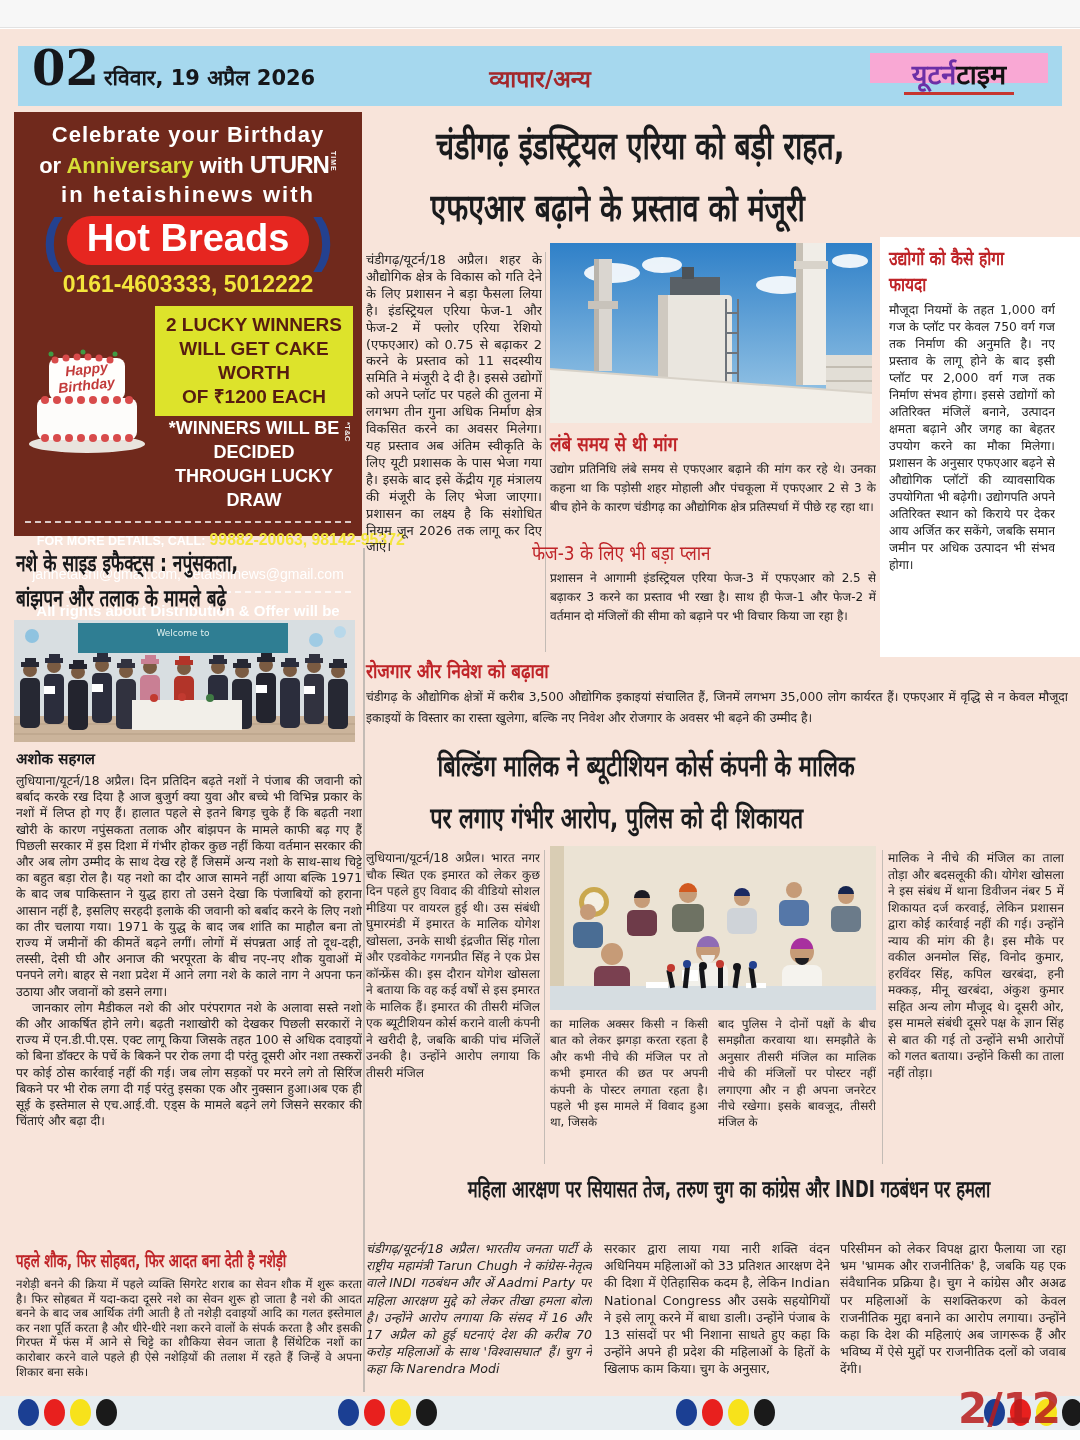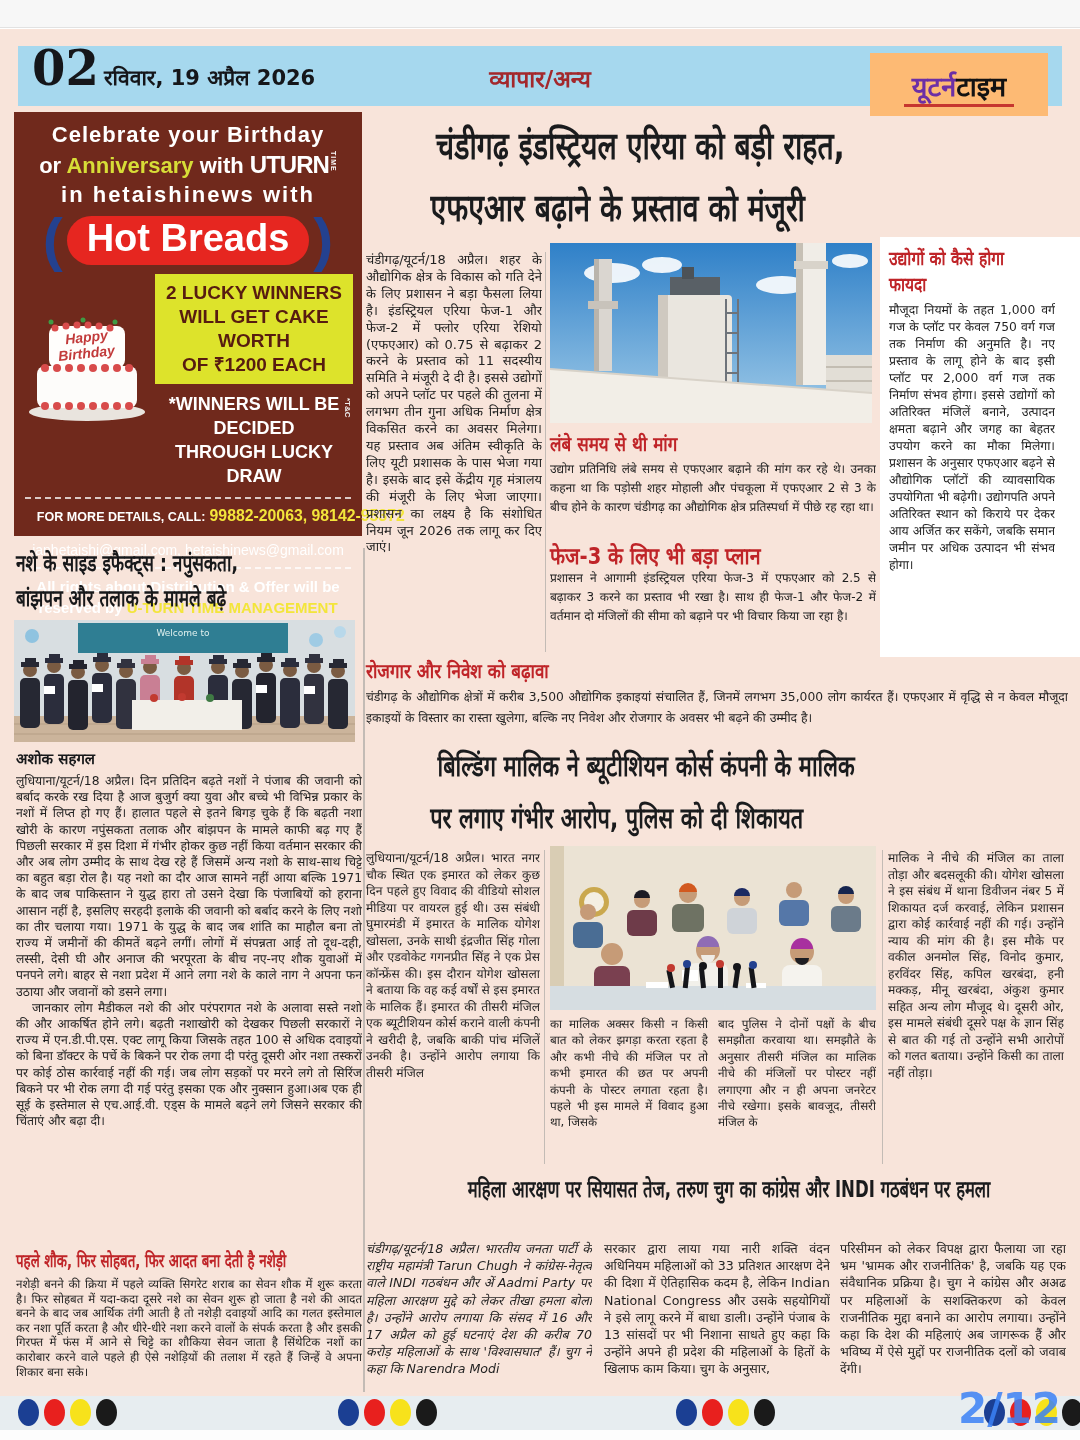--- a/index.html
+++ b/index.html
@@ -9,21 +9,21 @@
 
   .top-strip { left:0; top:0; width:1080px; height:28px; background:#f7f7f7; border-bottom:1px solid #e2e2e2; }
   .page-bg { left:0; top:29px; width:1080px; height:1400px; background:#f8e4da; }
   .bottom-strip { left:0; top:1429px; width:1080px; height:11px; background:#fdfdfd; }
 
   
   .header-bar { left:18px; top:46px; width:1044px; height:60px; background:#a6d8ee; }
   .page-num { left:14px; top:-6px; font-family:"DejaVu Serif",serif; font-weight:bold; font-size:48px; color:#15161a; }
   .hdr-date { left:86px; top:17px; font-size:21px; font-weight:bold; color:#15161a; }
   .hdr-section { left:0; top:16px; width:1044px; text-align:center; font-size:23px; font-weight:bold; color:#a3282c; }
-  .logo-box { right:14px; top:7px; width:178px; height:63px; background:#fdba74; text-align:center; padding-top:19px; }
+  .logo-box { right:14px; top:7px; width:178px; height:30px; background:#f9a8d4; text-align:center; padding-top:7px; }
   .logo-text { font-size:27px; font-weight:bold; line-height:30px; }
   .logo-p1 { color:#6c2fa6; }
   .logo-p2 { color:#121212; }
   .logo-tagline { width:110px; height:3px; background:#c6362f; margin:2px auto 0; }
 
   
   .cnd { display:inline-block; white-space:nowrap; transform-origin:center center; }
   .cndL { display:inline-block; white-space:nowrap; transform-origin:left center; }
 
   
@@ -37,21 +37,21 @@
   .ad-l3 { font-size:22px; font-weight:bold; margin-top:3px; letter-spacing:2px; }
   .pill-row { display:flex; align-items:center; justify-content:center; margin-top:6px; }
   .pill-arc { font-size:60px; font-weight:bold; color:#24418f; line-height:52px; }
   .pill { background:#e62620; border-radius:30px; padding:1px 20px 5px; margin:0 4px; }
   .pill-text { color:#fff; font-size:38px; font-weight:bold; }
   .ad-phone { color:#f3e53b; font-size:23px; font-weight:bold; margin-top:5px; }
   .ad-mid { display:flex; margin-top:8px; align-items:flex-start; }
   .cake-wrap { width:128px; flex:0 0 128px; }
   .ad-right { flex:1; padding-left:4px; }
   .offer-box { background:#dde32b; color:#571c10; font-size:19px; font-weight:bold; line-height:24px; padding:7px 4px; }
-  .winners { margin-top:8px; position:relative; color:#fff; font-weight:bold; font-size:18px; line-height:24px; }
+  .winners { position:relative; color:#fff; font-weight:bold; font-size:18px; line-height:24px; }
   .tnc { position:absolute; right:-6px; top:6px; writing-mode:vertical-rl; font-size:8px; color:#eee; }
   .ad-dash { border-top:2px dashed rgba(255,255,255,.75); margin:9px 2px 7px; }
   .ad-call { font-weight:bold; }
   .ad-call-label { font-size:13.5px; }
   .ad-call-nums { font-size:17px; color:#f3e53b; }
   .ad-emails { font-size:14px; margin-top:16px; }
   .ad-rights { font-size:15px; font-weight:bold; line-height:21px; margin-top:2px; }
   .ad-rights-brand { color:#f3e53b; }
 
   
@@ -65,21 +65,21 @@
   .drug-body { left:16px; top:773px; width:346px; height:468px; font-size:12.3px; line-height:16.2px; }
   .drug-body p + p { text-indent:16px; }
   .drug-subhead { left:16px; top:1247px; font-size:18.5px; font-weight:bold; }
   .drug-body2 { left:16px; top:1277px; width:346px; height:116px; font-size:11.6px; line-height:14.6px; }
 
   .h1-line { left:368px; top:116px; width:702px; height:60px; line-height:60px; font-size:38px; }
   .h1-line2 { top:178px; }
   .colA { left:366px; top:252px; width:176px; height:404px; font-size:13px; line-height:16.9px; }
   .demand-head { left:550px; top:430px; font-size:20px; font-weight:bold; }
   .demand-body { left:550px; top:460px; width:326px; height:76px; font-size:12px; line-height:18.8px; }
-  .phase3-head { left:550px; top:539px; font-size:23px; font-weight:bold; }
+  .phase3-head { left:532px; top:539px; font-size:20px; font-weight:normal; }
   .phase3-body { left:550px; top:569px; width:326px; height:80px; font-size:12px; line-height:18.8px; }
   .benefit-box { left:880px; top:237px; width:209px; height:420px; background:#fff; padding:8px 9px; }
   .benefit-head { font-size:19px; font-weight:bold; line-height:26px; }
   .benefit-body { width:166px; height:348px; font-size:12.3px; line-height:17px; margin-top:5px; }
   .jobs-head { left:366px; top:657px; font-size:20px; font-weight:bold; }
   .jobs-body { left:366px; top:687px; width:702px; height:46px; font-size:12.3px; line-height:21px; }
 
   .h2-line { left:368px; top:741px; width:702px; height:51px; line-height:51px; font-size:29px; }
   .h2-line2 { top:793px; }
   .b-col1 { left:366px; top:850px; width:174px; height:314px; font-size:12.2px; line-height:16.5px; }
@@ -91,21 +91,21 @@
   .r-col1 { left:366px; top:1240px; width:226px; height:170px; font-size:12.6px; line-height:17.2px;font-style:italic; }
   .r-col2 { left:604px; top:1240px; width:226px; height:170px; font-size:12.6px; line-height:17.2px; }
   .r-col3 { left:840px; top:1240px; width:226px; height:170px; font-size:12.6px; line-height:17.2px; }
 
   
   .footer-strip { left:0; top:1396px; width:1080px; height:34px; background:#e7edf0; }
   .dot-group { top:1399px; height:28px; display:flex; gap:5px; }
   .dot { width:21px; height:27px; border-radius:50%; }
   .dot-blue { background:#1b3f93; } .dot-red { background:#e8201e; }
   .dot-yellow { background:#f7e21b; } .dot-black { background:#1a1a1a; }
-  .pagination { left:958px; top:1384px; width:110px; font-size:42px; color:#3b82f6; opacity:.85; font-weight:bold; }
+  .pagination { left:958px; top:1384px; width:110px; font-size:42px; color:#b91c1c; opacity:.85; font-weight:bold; }
 
   .photo-frame { overflow:hidden; }
   svg { display:block; }
 </style>
 </head>
 <body>
 
 <div class="abs top-strip"></div>
 <div class="abs page-bg"></div>
 <div class="abs bottom-strip"></div>
@@ -127,20 +127,21 @@
     <span class="ad-anniv">Anniversary</span>
     <span>with</span>
     <span class="ad-uturn">UTURN</span><span class="ad-uturn-time">TIME</span>
   </div>
   <div class="ad-l3">in hetaishinews with</div>
   <div class="pill-row">
     <span class="pill-arc">(</span>
     <span class="pill"><span class="pill-text">Hot Breads</span></span>
     <span class="pill-arc">)</span>
   </div>
+  <div class="ad-phone">0161-4603333, 5012222</div>
   <div class="ad-mid">
     <div class="cake-wrap">
       <svg width="128" height="150" viewBox="0 0 128 150">
         <ellipse cx="64" cy="138" rx="58" ry="9" fill="#e9e4de"></ellipse>
         <rect x="14" y="92" width="100" height="42" rx="8" fill="#fdfcfa"></rect>
         <rect x="26" y="52" width="76" height="42" rx="8" fill="#fffefc"></rect>
         <g fill="#d84b4b">
           <circle cx="22" cy="94" r="4"></circle>
             <circle cx="34" cy="94" r="4"></circle>
             <circle cx="46" cy="94" r="4"></circle>

